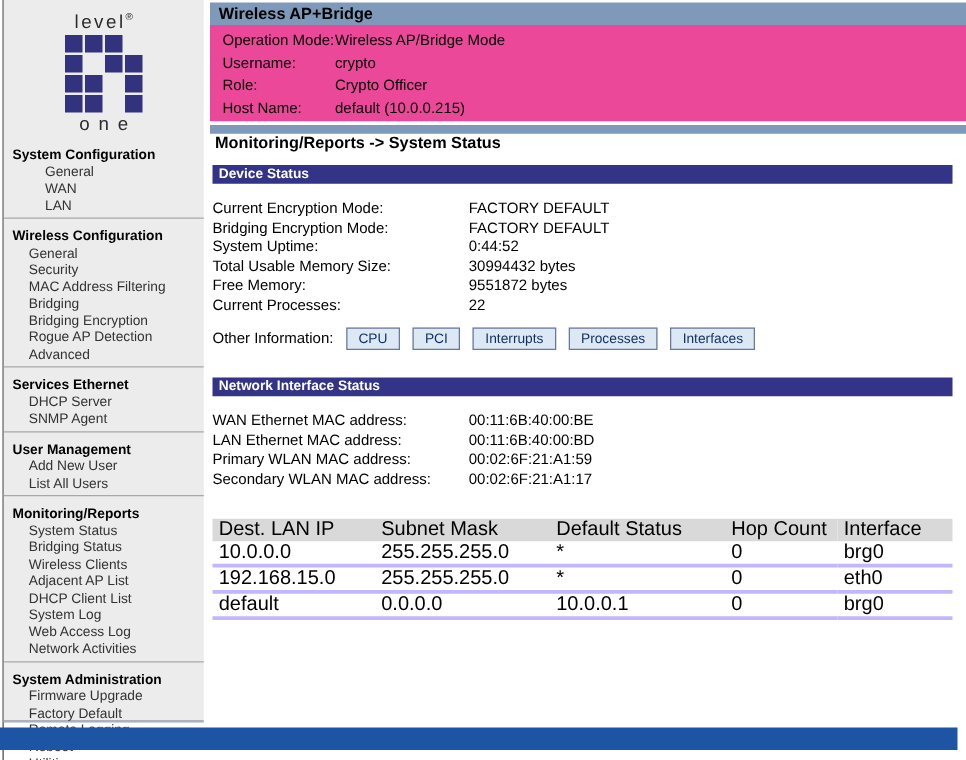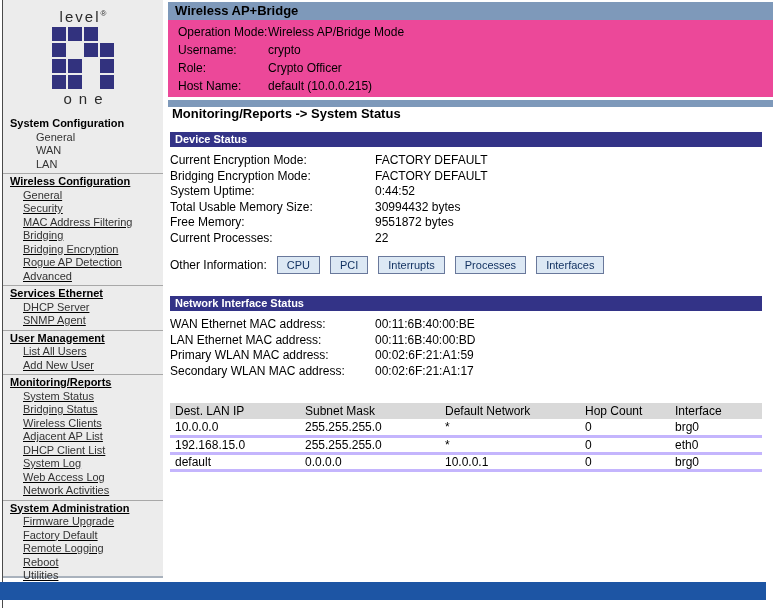--- a/index.html
+++ b/index.html
@@ -33,60 +33,60 @@
     margin: 2px 0 2px 0;
   }
   .cell { background: transparent; }
   .cell.on { background: #32327e; }
   .logo-bottom { font-size: 15px; letter-spacing: 7px; line-height: 16px; margin-left: 7px; }
 
   .menu { margin-top: 10px; font-size: 11px; }
   .menu-header { font-weight: bold; color: #000; padding-left: 7px; line-height: 13.5px; white-space: nowrap; }
   .menu-item { color: #333; padding-left: 20px; line-height: 13.5px; white-space: nowrap; cursor: pointer; }
   .menu-section:first-child .menu-item { padding-left: 33px; }
-  .menu-section + .menu-section { border-top: 1px solid #a8a8a8; margin-top: 2px; padding-top: 1px; text-decoration: underline; }
+  .menu-section + .menu-section { border-top: 1px solid #a8a8a8; margin-top: 2px; padding-top: 8px; }
 
   
   .header { position: absolute; left: 168px; top: 2px; width: 645px; }
   .title-bar {
     background: #7e99ba; height: 18px; line-height: 18px;
     font-weight: bold; font-size: 13px; padding-left: 7px; color: #000;
   }
   .header-info { background: #ec4899; padding: 3px 0 2px 0; }
   .info-row { line-height: 18px; font-size: 12px; }
   .info-label { display: inline-block; width: 100px; padding-left: 10px; }
   .header-sep { background: #7e99ba; height: 7px; margin-top: 3px; }
 
   
   .main { position: absolute; left: 168px; top: 102px; width: 597px; }
   .page-title { font-size: 13px; font-weight: bold; margin: 4px 0 11px 4px; }
   .section { margin: 0 3px 0 2px; }
   .section-bar {
     background: #333387; color: #fff; font-weight: bold;
     font-size: 11px; height: 15px; line-height: 15px; padding-left: 5px;
   }
-  .kv-rows { padding-top: 6px; }
+  .kv-rows { padding-top: 12px; }
   .kv-row { font-size: 12px; line-height: 15.5px; white-space: nowrap; }
   .kv-label { display: inline-block; width: 205px; }
   .other-info { margin-top: 10px; font-size: 12px; }
   .info-btn {
     font-family: "Liberation Sans", sans-serif;
     font-size: 11px; color: #0f2f5f;
     background: #dce8f4;
     border: 1px solid #69789b;
     padding: 2px 9px;
     margin-left: 10px;
     cursor: pointer;
   }
   .section.network { margin-top: 22px; }
   .section.routing { margin-top: 24px; }
 
   table.routing-table {
     border-collapse: collapse; width: 100%;
-    font-size: 12px; margin-top: 2px; table-layout: fixed;
+    font-size: 16px; margin-top: 2px; table-layout: fixed;
   }
   table.routing-table th {
     background: #d9d9d9; font-weight: normal; text-align: left;
     height: 16px; padding: 0 0 0 5px; white-space: nowrap;
   }
   table.routing-table td {
     height: 17px; padding: 0 0 0 5px;
     border-bottom: 3px solid #c4b5fd; white-space: nowrap;
   }
 
@@ -137,22 +137,22 @@
         <div class="menu-item">Rogue AP Detection</div>
         <div class="menu-item">Advanced</div>
       </div>
       <div class="menu-section">
         <div class="menu-header">Services Ethernet</div>
         <div class="menu-item">DHCP Server</div>
         <div class="menu-item">SNMP Agent</div>
       </div>
       <div class="menu-section">
         <div class="menu-header">User Management</div>
+        <div class="menu-item">Add New User</div>
         <div class="menu-item">List All Users</div>
-        <div class="menu-item">Add New User</div>
       </div>
       <div class="menu-section">
         <div class="menu-header">Monitoring/Reports</div>
         <div class="menu-item">System Status</div>
         <div class="menu-item">Bridging Status</div>
         <div class="menu-item">Wireless Clients</div>
         <div class="menu-item">Adjacent AP List</div>
         <div class="menu-item">DHCP Client List</div>
         <div class="menu-item">System Log</div>
         <div class="menu-item">Web Access Log</div>
@@ -214,21 +214,21 @@
           <col style="width:130px">
           <col style="width:140px">
           <col style="width:140px">
           <col style="width:90px">
           <col>
         </colgroup>
       <thead>
           <tr id="routing-head">
             <th>Dest. LAN IP</th>
             <th>Subnet Mask</th>
-            <th>Default Network</th>
+            <th>Default Status</th>
             <th>Hop Count</th>
             <th>Interface</th>
           </tr>
         </thead>
       <tbody id="routing-body">
           <tr>
             <td>10.0.0.0</td>
             <td>255.255.255.0</td>
             <td>*</td>
             <td>0</td>

